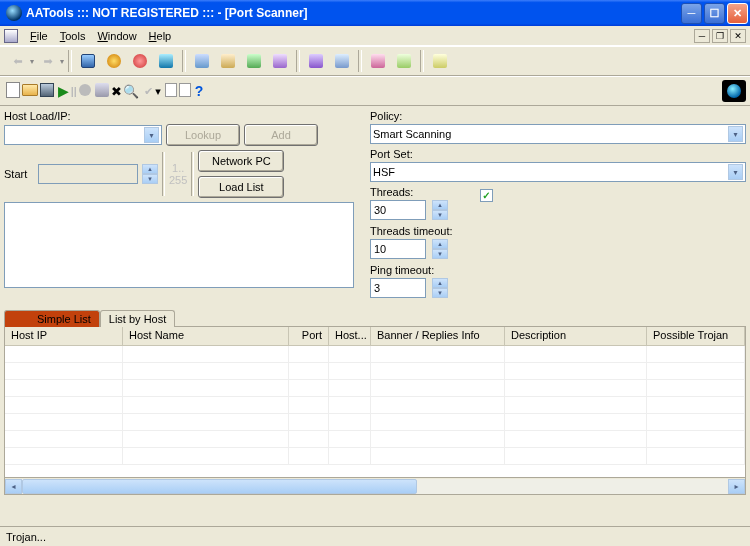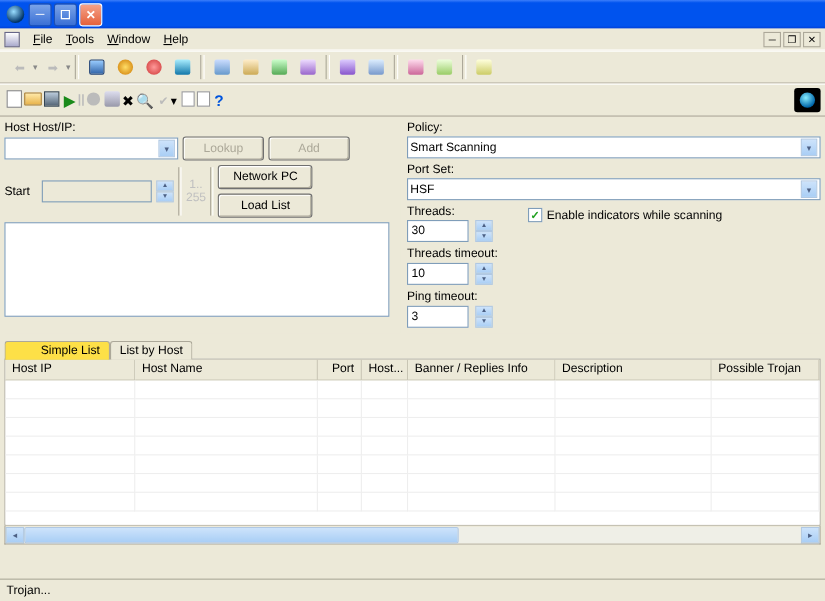--- a/index.html
+++ b/index.html
@@ -47,40 +47,41 @@
 .numsel { width: 56px; height: 20px; background: #fff; border: 1px solid #7f9db9; display: flex; align-items: center; padding: 0 3px; }
 .check { display: flex; align-items: center; gap: 4px; }
 .check .box { width: 13px; height: 13px; background: #fff; border: 1px solid #7f9db9; display: flex; align-items: center; justify-content: center; color: #21a121; font-weight: bold; font-size: 10px; }
 .meter { width: 108px; height: 12px; background: #000; border: 1px solid #444; position: relative; overflow: hidden; }
 .meter::before { content: ""; position: absolute; inset: 0; background: repeating-linear-gradient(90deg,#0a7a5a 0 3px,#000 3px 5px); }
 .meter::after { content: ""; position: absolute; right: 0; top: 0; bottom: 0; width: 28px; background: repeating-linear-gradient(90deg,#b33 0 3px,#000 3px 5px); }
 .counter { font-family: "Courier New",monospace; color: #ddd; letter-spacing: 1px; font-size: 12px; }
 .bottom-grid .row2 { display: flex; align-items: center; gap: 6px; margin-bottom: 5px; }
 .tabs { display: flex; margin-top: 2px; padding-left: 4px; }
 .tab { background: #ece9d8; border: 1px solid #aca899; border-bottom: none; padding: 2px 8px; border-radius: 3px 3px 0 0; position: relative; top: 1px; }
-.tab.active { background: #fde047; z-index: 2; padding-left: 32px; }
+.tab.active { background: #c2410c; z-index: 2; padding-left: 32px; }
 .grid-wrap { border: 1px solid #aca899; background: #fff; height: 152px; display: flex; flex-direction: column; margin: 0 4px; }
 .grid-head { display: flex; height: 19px; }
 .grid-head .col { background: #ece9d8; border-right: 1px solid #c8c5b4; border-bottom: 1px solid #c8c5b4; padding: 2px 6px; white-space: nowrap; overflow: hidden; }
 .grid-body { flex: 1; background: #fff; position: relative; }
 .grid-body .rows { position: absolute; inset: 0; }
 .grid-body .gridrow { height: 17px; display: flex; }
 .grid-body .gridrow .cell { border-right: 1px solid #eee; border-bottom: 1px solid #eee; }
 .hscroll { height: 17px; background: #ece9d8; display: flex; align-items: center; margin: 0 4px; border: 1px solid #aca899; border-top: none; }
 .hscroll .sbtn { width: 17px; height: 15px; background: linear-gradient(#cde3fb,#a9cef5); border: 1px solid #b0c8e3; font-size: 8px; display: flex; align-items: center; justify-content: center; color: #4d6185; }
 .hscroll .track { flex: 1; height: 15px; background: #efefe7; position: relative; }
 .hscroll .thumb { position: absolute; left: 0; top: 0; width: 56%; height: 100%; background: linear-gradient(#cde3fb,#a9cef5); border: 1px solid #b0c8e3; border-radius: 2px; }
 .status { height: 20px; border-top: 1px solid #aca899; padding: 2px 6px; display: flex; align-items: center; margin-top: auto; }
 .ic { display: inline-block; }
 </style>
 </head>
 <body>
 
 <div class="titlebar">
   <div class="app-icon"></div>
+  <div class="title">AATools ::: NOT REGISTERED ::: - [Port Scanner]</div>
   <div class="btns">
     <div class="wbtn">─</div>
     <div class="wbtn">☐</div>
     <div class="wbtn close">✕</div>
   </div>
 </div>
 
 <div class="menubar">
   <div class="mdi-icon"></div>
   <div class="menuitem"><u>F</u><span>ile</span></div>
@@ -165,21 +166,21 @@
   <div class="tbtn"><span class="ic" style="width:12px;height:14px;background:#fff;border:1px solid #999"></span></div>
   <div class="sep"></div>
   <div class="tbtn"><span style="color:#0055dd;font-weight:bold;font-size:14px">?</span></div>
   <div class="corner">
       <div class="dot"></div>
     </div>
 </div>
 
 <div class="panel-area">
   <div class="panel left">
-    <span class="lbl">Host Host/IP:</span>
+    <span class="lbl">Host Load/IP:</span>
     <div class="row">
       <div class="combo big">
           <span></span>
           <span class="arrow">▾</span>
         </div>
       <button class="btn disabled">Lookup</button>
       <button class="btn disabled">Add</button>
     </div>
     <div class="row">
       <div style="display:flex;flex-direction:row;gap:4px">
@@ -247,21 +248,20 @@
             </div>
             <div class="spin">
               <div class="sp">▲</div>
               <div class="sp">▼</div>
             </div>
           </div>
       </div>
       <div style="flex:1">
         <label class="check" style="margin:3px 0 8px">
             <span class="box">✓</span>
-            <span>Enable indicators while scanning</span>
           </label>
       </div>
     </div>
   </div>
 </div>
 
 <div class="tabs">
   <div class="tab active">Simple List</div>
   <div class="tab">List by Host</div>
 </div>

